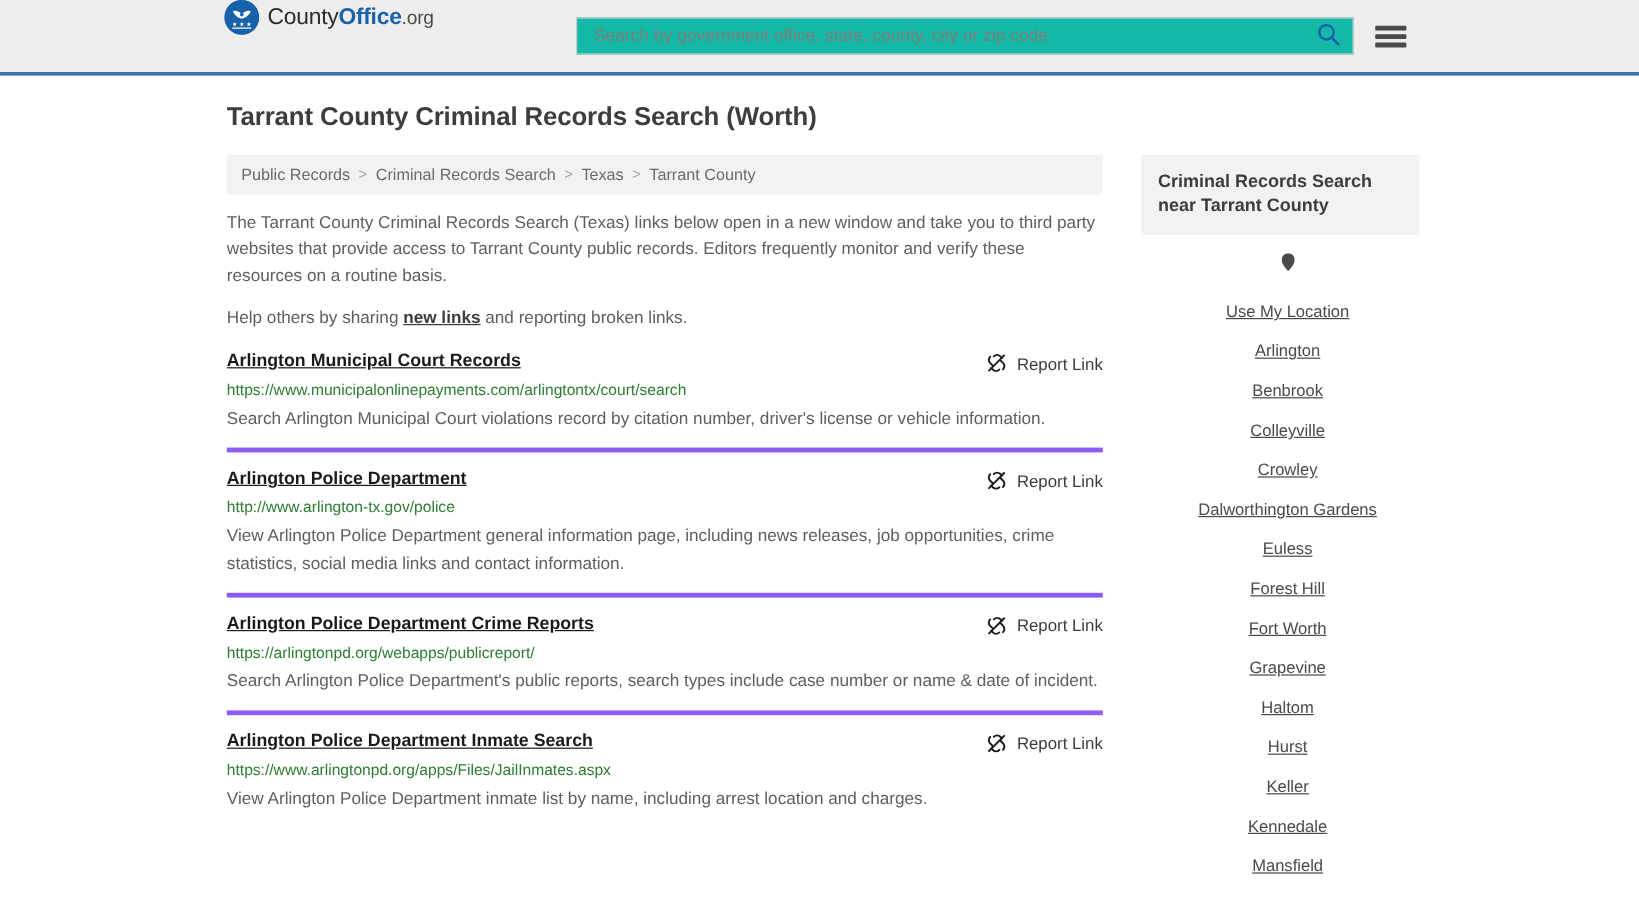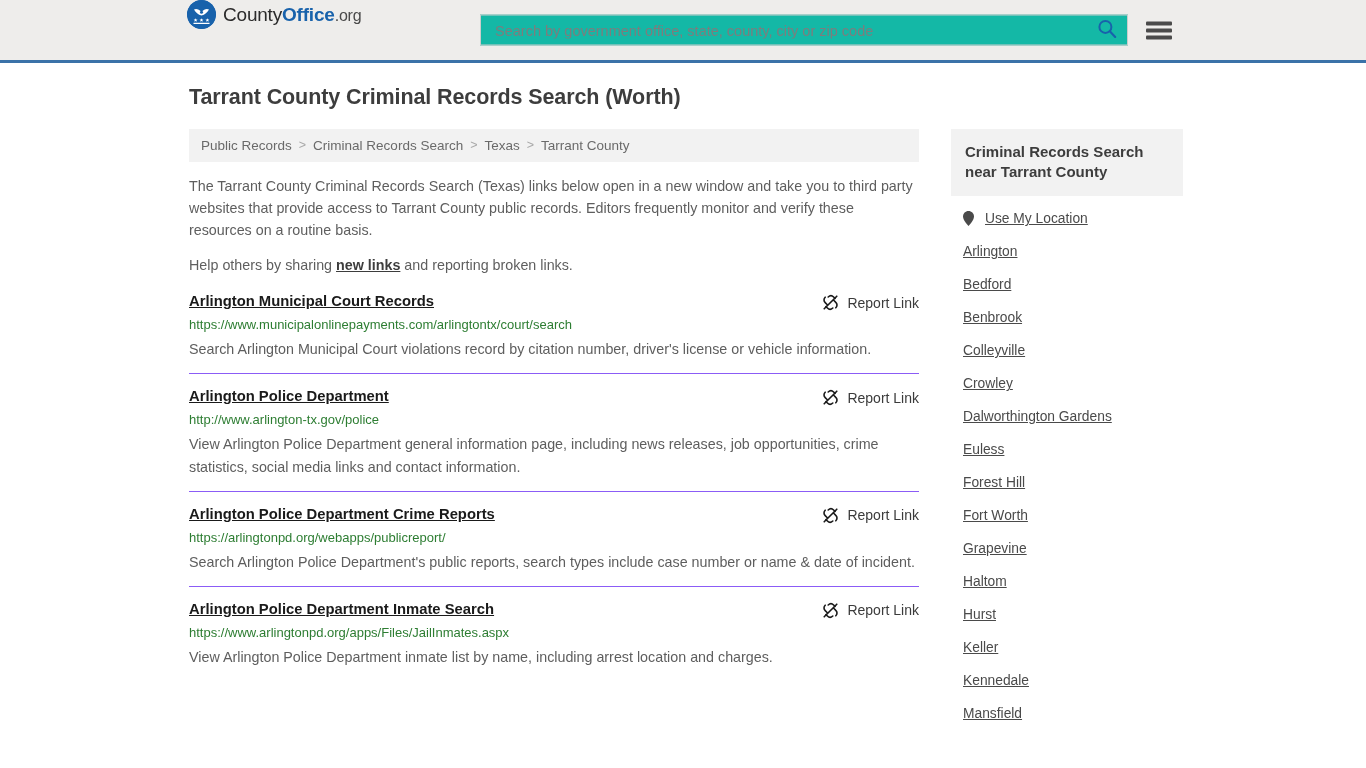--- a/index.html
+++ b/index.html
@@ -159,21 +159,21 @@
   }
   .intro a.inline-link {
     color: #3d3d3d;
     text-decoration: underline;
     font-weight: bold;
   }
 
   
   .results { margin-top: 10px; }
   .result {
-    border-top: 1px solid #8b5cf6;
+    border-top: 4px solid #8b5cf6;
     padding: 14px 0 13px 0;
   }
   .result:first-child { border-top: none; padding-top: 4px; }
   .result-head {
     display: flex;
     align-items: flex-start;
     justify-content: space-between;
   }
   .result-title {
     font-size: 14.8px;
@@ -218,23 +218,24 @@
     padding: 13px 14px 14px 14px;
     font-size: 15px;
     font-weight: bold;
     color: #3d3d3d;
     line-height: 1.35;
   }
   .side-list { padding-top: 6px; }
   .side-item {
     display: flex;
     align-items: center;
-    gap: 11px;
+    gap: 26px;
     padding: 9px 0 9px 12px;
     font-size: 13.8px;
+    flex-direction: column;
   }
   .side-item a {
     color: #4a4a4a;
     text-decoration: underline;
     cursor: pointer;
   }
   .pin-icon { flex: none; display: flex; }
 </style>
 </head>
 <body>
@@ -391,23 +392,20 @@
             <svg width="11" height="15" viewBox="0 0 11 15" aria-hidden="true">
               <path d="M5.5 0 C2.46 0 0 2.46 0 5.5 C0 9.6 5.5 15 5.5 15 C5.5 15 11 9.6 11 5.5 C11 2.46 8.54 0 5.5 0 Z" fill="#4a4a4a"></path>
             </svg>
           </span>
           <a href="#">Use My Location</a>
         </div>
       <div class="side-item">
             <a href="#">Arlington</a>
           </div>
           <div class="side-item">
-            <a href="#">Bedford</a>
-          </div>
-          <div class="side-item">
             <a href="#">Benbrook</a>
           </div>
           <div class="side-item">
             <a href="#">Colleyville</a>
           </div>
           <div class="side-item">
             <a href="#">Crowley</a>
           </div>
           <div class="side-item">
             <a href="#">Dalworthington Gardens</a>

